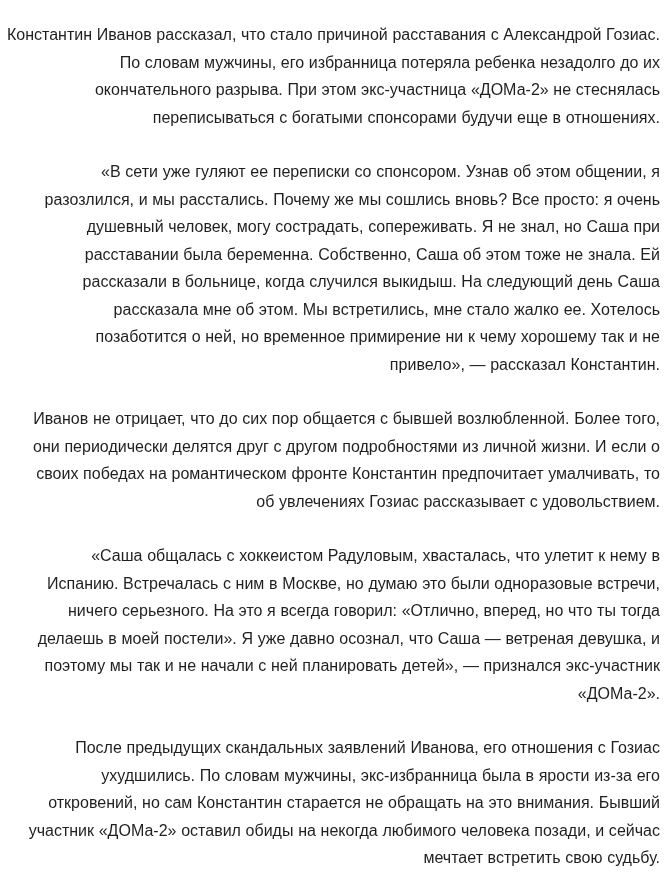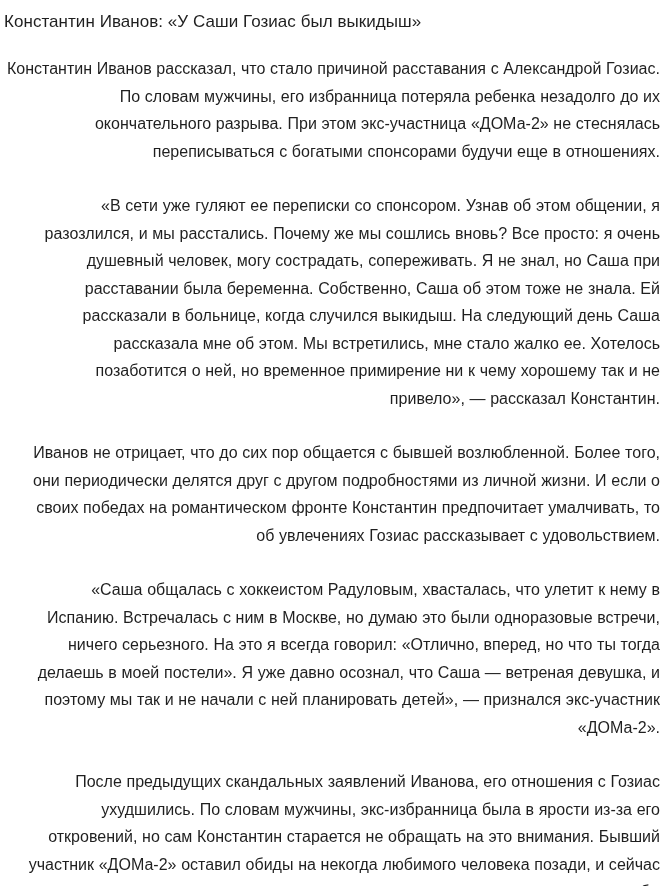--- a/index.html
+++ b/index.html
@@ -51,21 +51,20 @@
   .paragraph + .paragraph {
     margin-top: 27px;
     margin-left: 24px;
   }
 </style>
 </head>
 <body>
 
 <div class="page">
 
-  <h1 class="article-title">Константин Иванов: «У Саши Гозиас был выкидыш»</h1>
 
   <div class="article-body">
     <p class="paragraph first-para">Константин Иванов рассказал, что стало причиной расставания с Александрой Гозиас. По словам мужчины, его избранница потеряла ребенка незадолго до их окончательного разрыва. При этом экс-участница «ДОМа-2» не стеснялась переписываться с богатыми спонсорами будучи еще в отношениях.</p>
     <p class="paragraph">«В сети уже гуляют ее переписки со спонсором. Узнав об этом общении, я разозлился, и мы расстались. Почему же мы сошлись вновь? Все просто: я очень душевный человек, могу сострадать, сопереживать. Я не знал, но Саша при расставании была беременна. Собственно, Саша об этом тоже не знала. Ей рассказали в больнице, когда случился выкидыш. На следующий день Саша рассказала мне об этом. Мы встретились, мне стало жалко ее. Хотелось позаботится о ней, но временное примирение ни к чему хорошему так и не привело», — рассказал Константин.</p>
     <p class="paragraph">Иванов не отрицает, что до сих пор общается с бывшей возлюбленной. Более того, они периодически делятся друг с другом подробностями из личной жизни. И если о своих победах на романтическом фронте Константин предпочитает умалчивать, то об увлечениях Гозиас рассказывает с удовольствием.</p>
     <p class="paragraph">«Саша общалась с хоккеистом Радуловым, хвасталась, что улетит к нему в Испанию. Встречалась с ним в Москве, но думаю это были одноразовые встречи, ничего серьезного. На это я всегда говорил: «Отлично, вперед, но что ты тогда делаешь в моей постели». Я уже давно осознал, что Саша — ветреная девушка, и поэтому мы так и не начали с ней планировать детей», — признался экс-участник «ДОМа-2».</p>
     <p class="paragraph">После предыдущих скандальных заявлений Иванова, его отношения с Гозиас ухудшились. По словам мужчины, экс-избранница была в ярости из-за его откровений, но сам Константин старается не обращать на это внимания. Бывший участник «ДОМа-2» оставил обиды на некогда любимого человека позади, и сейчас мечтает встретить свою судьбу.</p>
     <p class="paragraph">К тому же, мужчина надеется, что Александра сможет признать свои ошибки и перестанет злиться на него.</p>
   </div>
 

